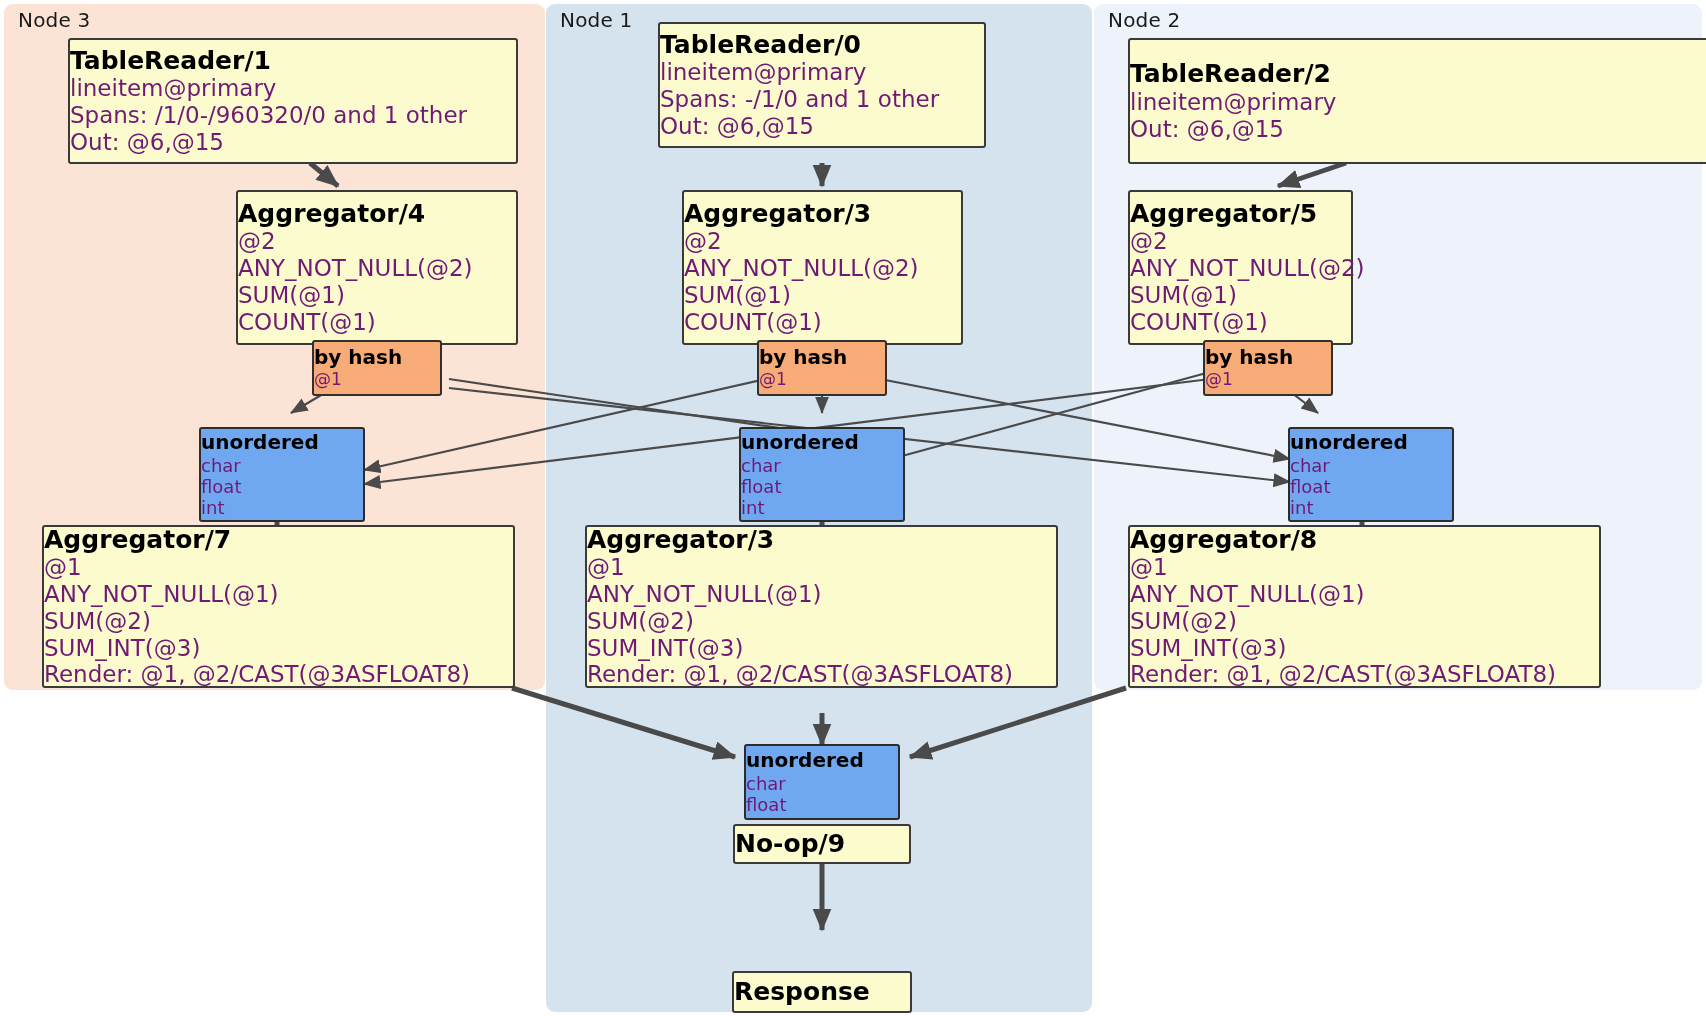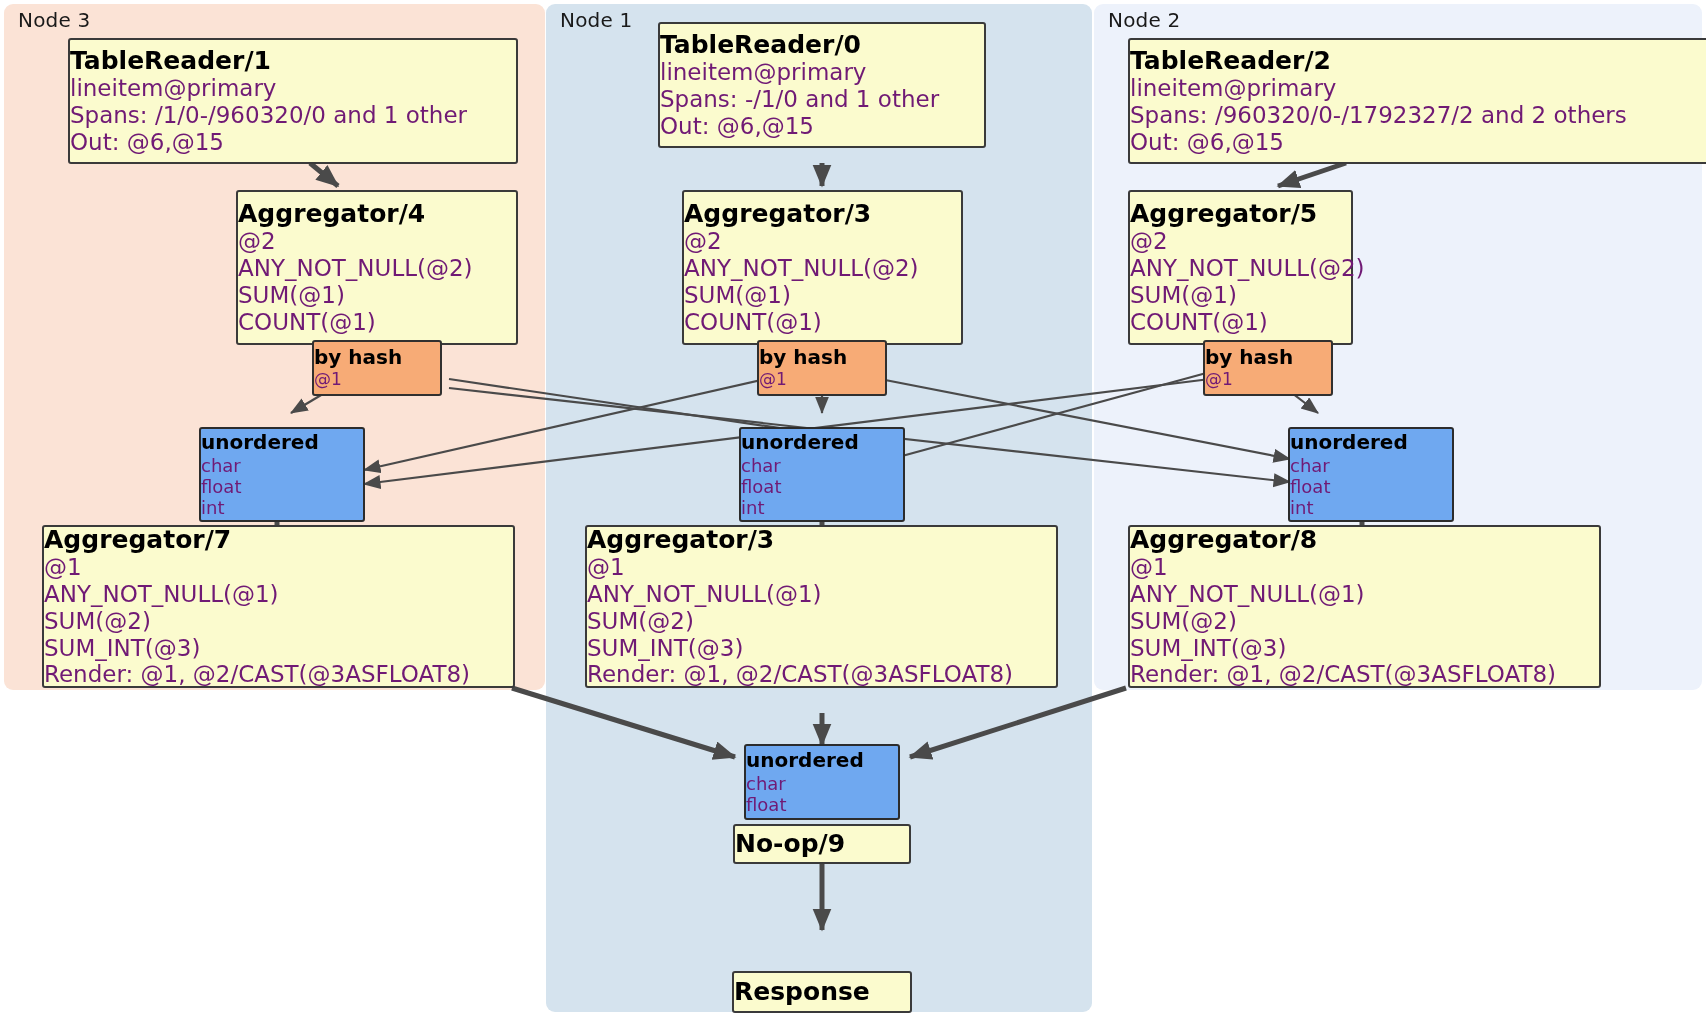--- a/index.html
+++ b/index.html
@@ -177,21 +177,20 @@
     <div class="t-title small-title">No-op/9</div>
   </div>
 
   <div class="nodebox proc" style="left:732px;top:931px;width:180px;height:42px;margin-top:40px;">
     <div class="t-title small-title">Response</div>
   </div>
 
   <div class="nodebox proc" style="left:1128px;top:38px;width:594px;height:126px;">
     <div class="t-title">TableReader/2</div>
     <div class="t-line">lineitem@primary</div>
-    <div class="t-line">Spans: /960320/0-/1792327/2 and 2 others</div>
     <div class="t-line">Out: @6,@15</div>
   </div>
 
   <div class="nodebox proc" style="left:1128px;top:190px;width:225px;height:155px;">
     <div class="t-title">Aggregator/5</div>
     <div class="t-line">@2</div>
     <div class="t-line">ANY_NOT_NULL(@2)</div>
     <div class="t-line">SUM(@1)</div>
     <div class="t-line">COUNT(@1)</div>
   </div>

